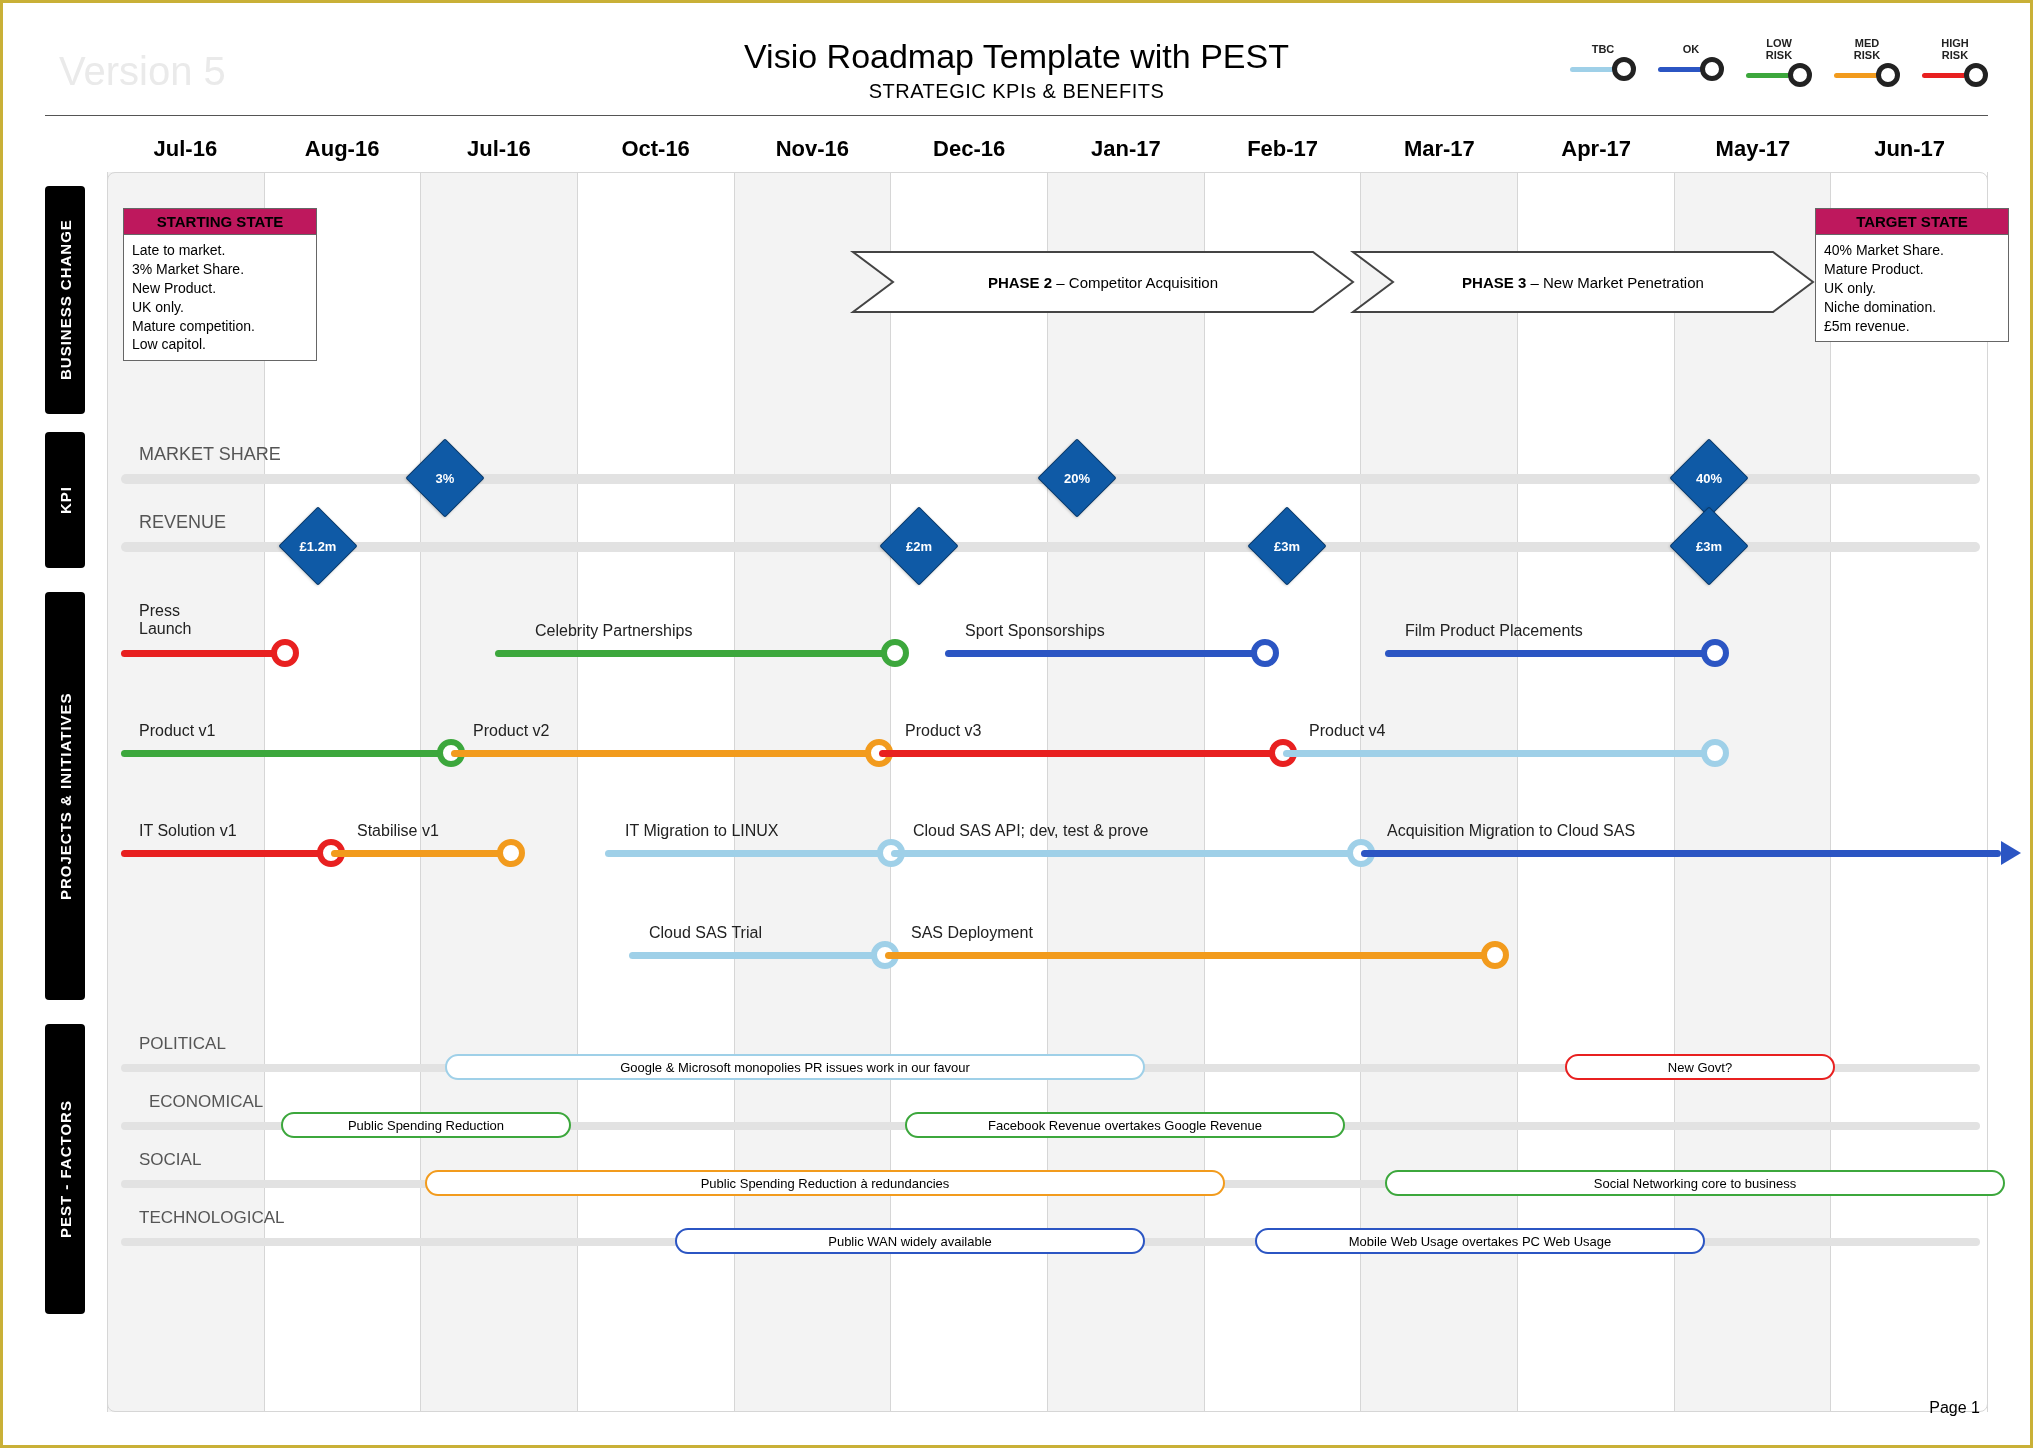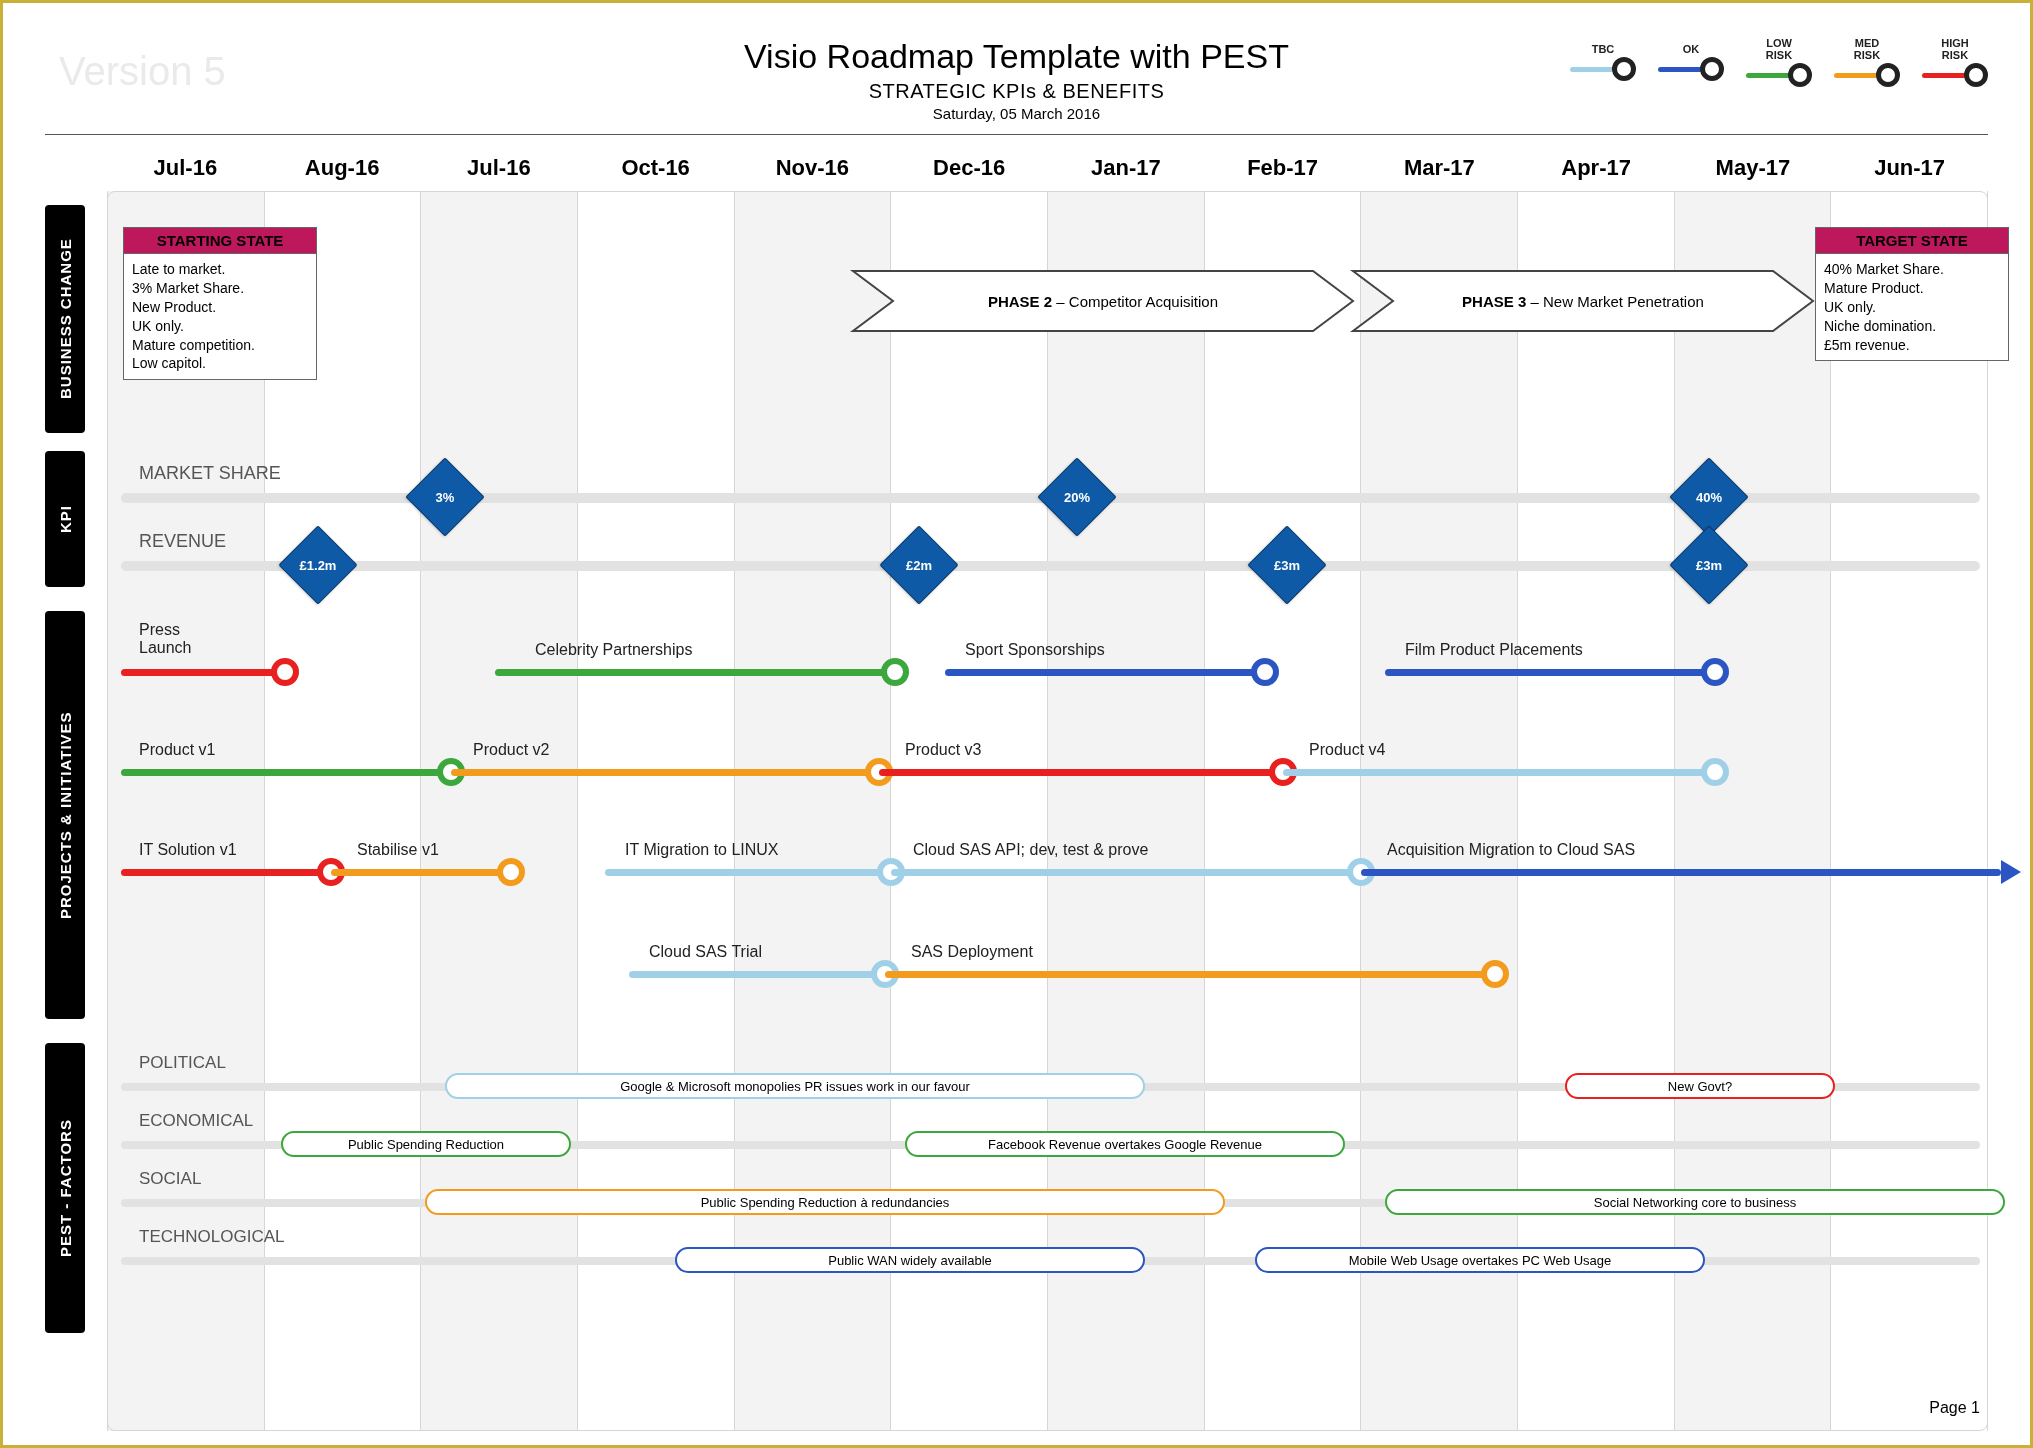--- a/index.html
+++ b/index.html
@@ -260,21 +260,20 @@
         <div class="legend-swatch">
           <div class="line b-hi"></div>
           <div class="ring br-hi"></div>
         </div>
       </div>
   </div>
 
   <div class="title-block">
     <div class="title">Visio Roadmap Template with PEST</div>
     <div class="subtitle">STRATEGIC KPIs &amp; BENEFITS</div>
-    <div class="date">Saturday, 05 March 2016</div>
   </div>
   <hr class="header-rule">
 
   <div class="months">
     <div class="mcell">Jul-16</div>
     <div class="mcell">Aug-16</div>
     <div class="mcell">Jul-16</div>
     <div class="mcell">Oct-16</div>
     <div class="mcell">Nov-16</div>
     <div class="mcell">Dec-16</div>
@@ -430,21 +429,21 @@
 
     <div class="pest-cat" style="top:862px;left:94px;">POLITICAL</div>
     <div class="pest-track" style="top:892px;left:76px;right:8px;"></div>
     <div class="pest-pill br-tbc" style="top:882px;left:400px;width:700px;">
         <span>Google &amp; Microsoft monopolies PR issues work in our favour</span>
       </div>
     <div class="pest-pill br-hi" style="top:882px;left:1520px;width:270px;">
         <span>New Govt?</span>
       </div>
 
-    <div class="pest-cat" style="top:920px;left:94px;">ECONOMICAL</div>
+    <div class="pest-cat" style="top:920px;left:104px;">ECONOMICAL</div>
     <div class="pest-track" style="top:950px;left:76px;right:8px;"></div>
     <div class="pest-pill br-low" style="top:940px;left:236px;width:290px;">
         <span>Public Spending Reduction</span>
       </div>
     <div class="pest-pill br-low" style="top:940px;left:860px;width:440px;">
         <span>Facebook Revenue overtakes Google Revenue</span>
       </div>
 
     <div class="pest-cat" style="top:978px;left:94px;">SOCIAL</div>
     <div class="pest-track" style="top:1008px;left:76px;right:8px;"></div>

